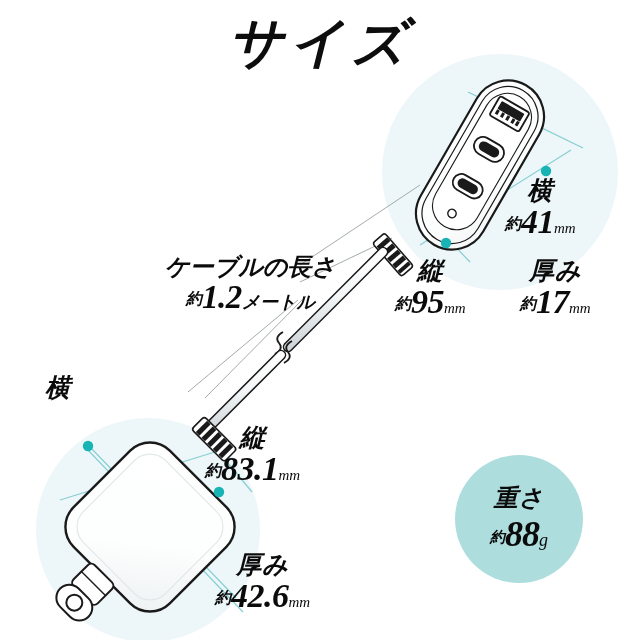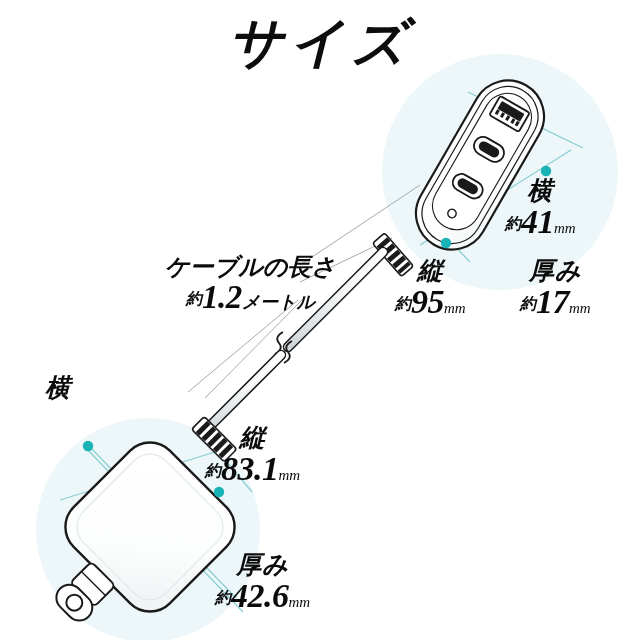--- a/index.html
+++ b/index.html
@@ -311,14 +311,20 @@
     </span>
   </div>
 
   <div class="dim" id="adapter-thickness">
     <span class="dim-label">厚み</span>
     <span class="dim-value">
       <span class="approx">約</span><span class="num">42.6</span><span class="unit">mm</span>
     </span>
   </div>
 
+  <div id="weight-badge">
+    <span class="w-label">重さ</span>
+    <span class="w-value">
+      <span class="approx">約</span><span class="num">88</span><span class="unit">g</span>
+    </span>
+  </div>
 
 </div>
 
 </body></html>

